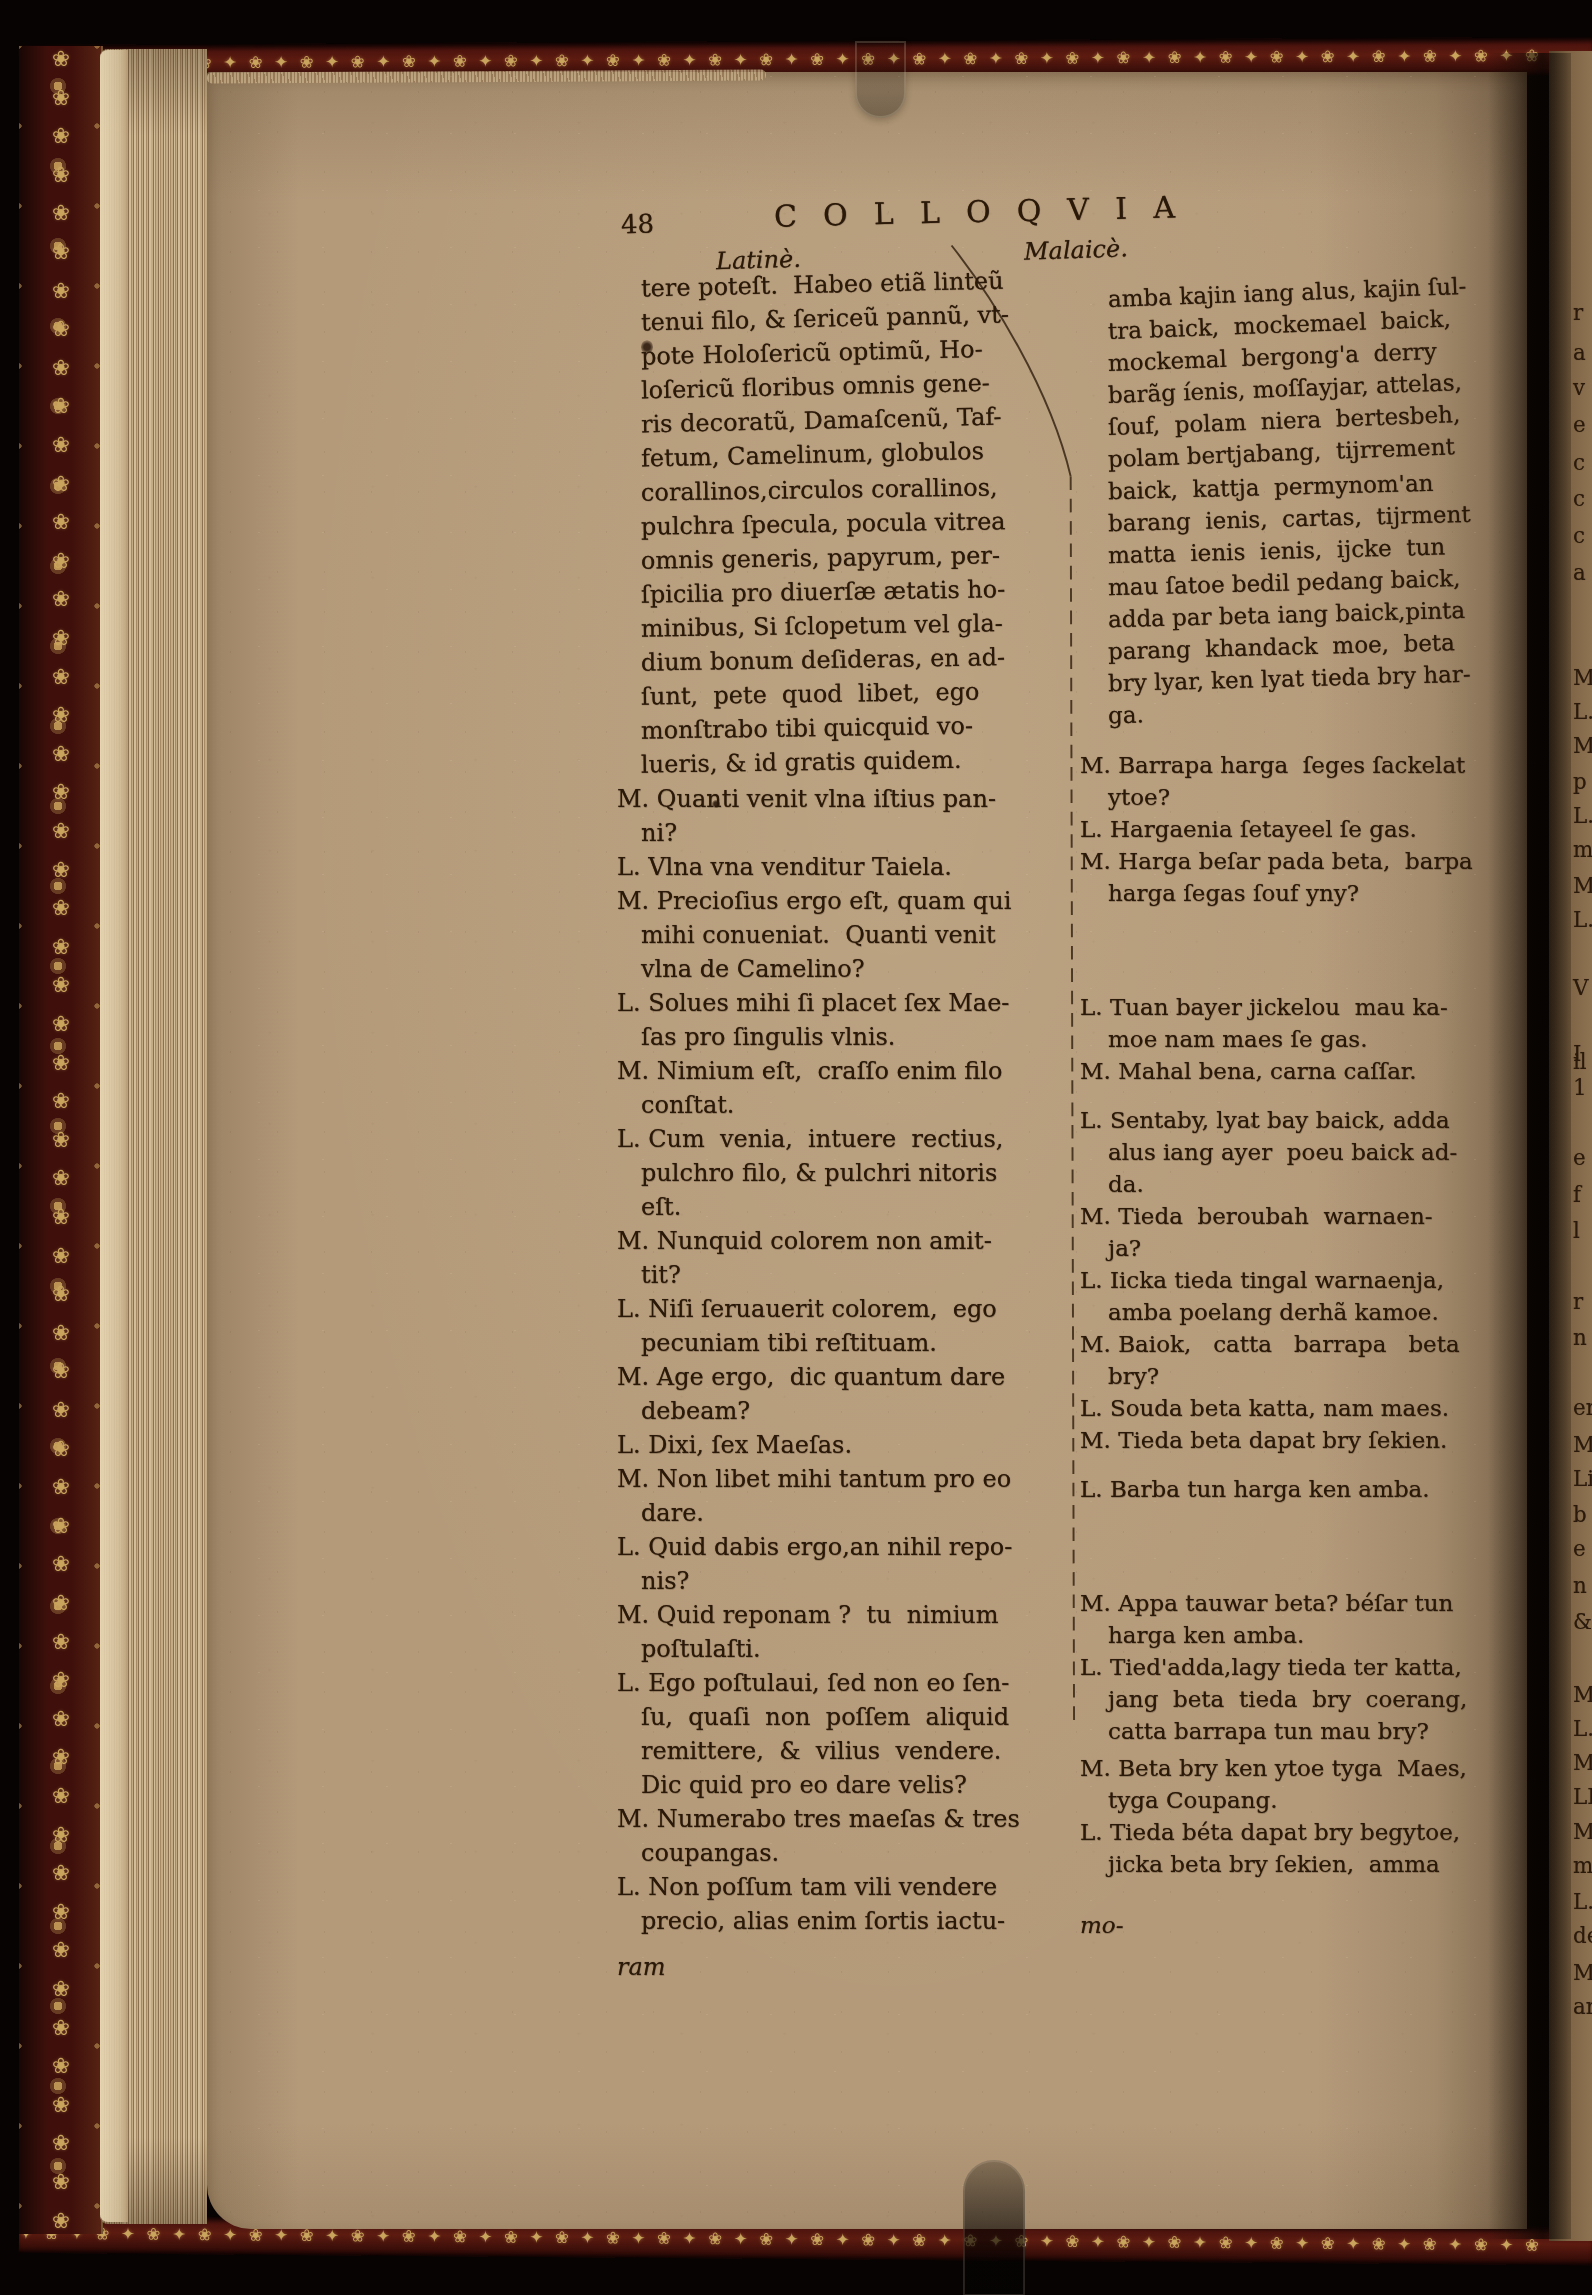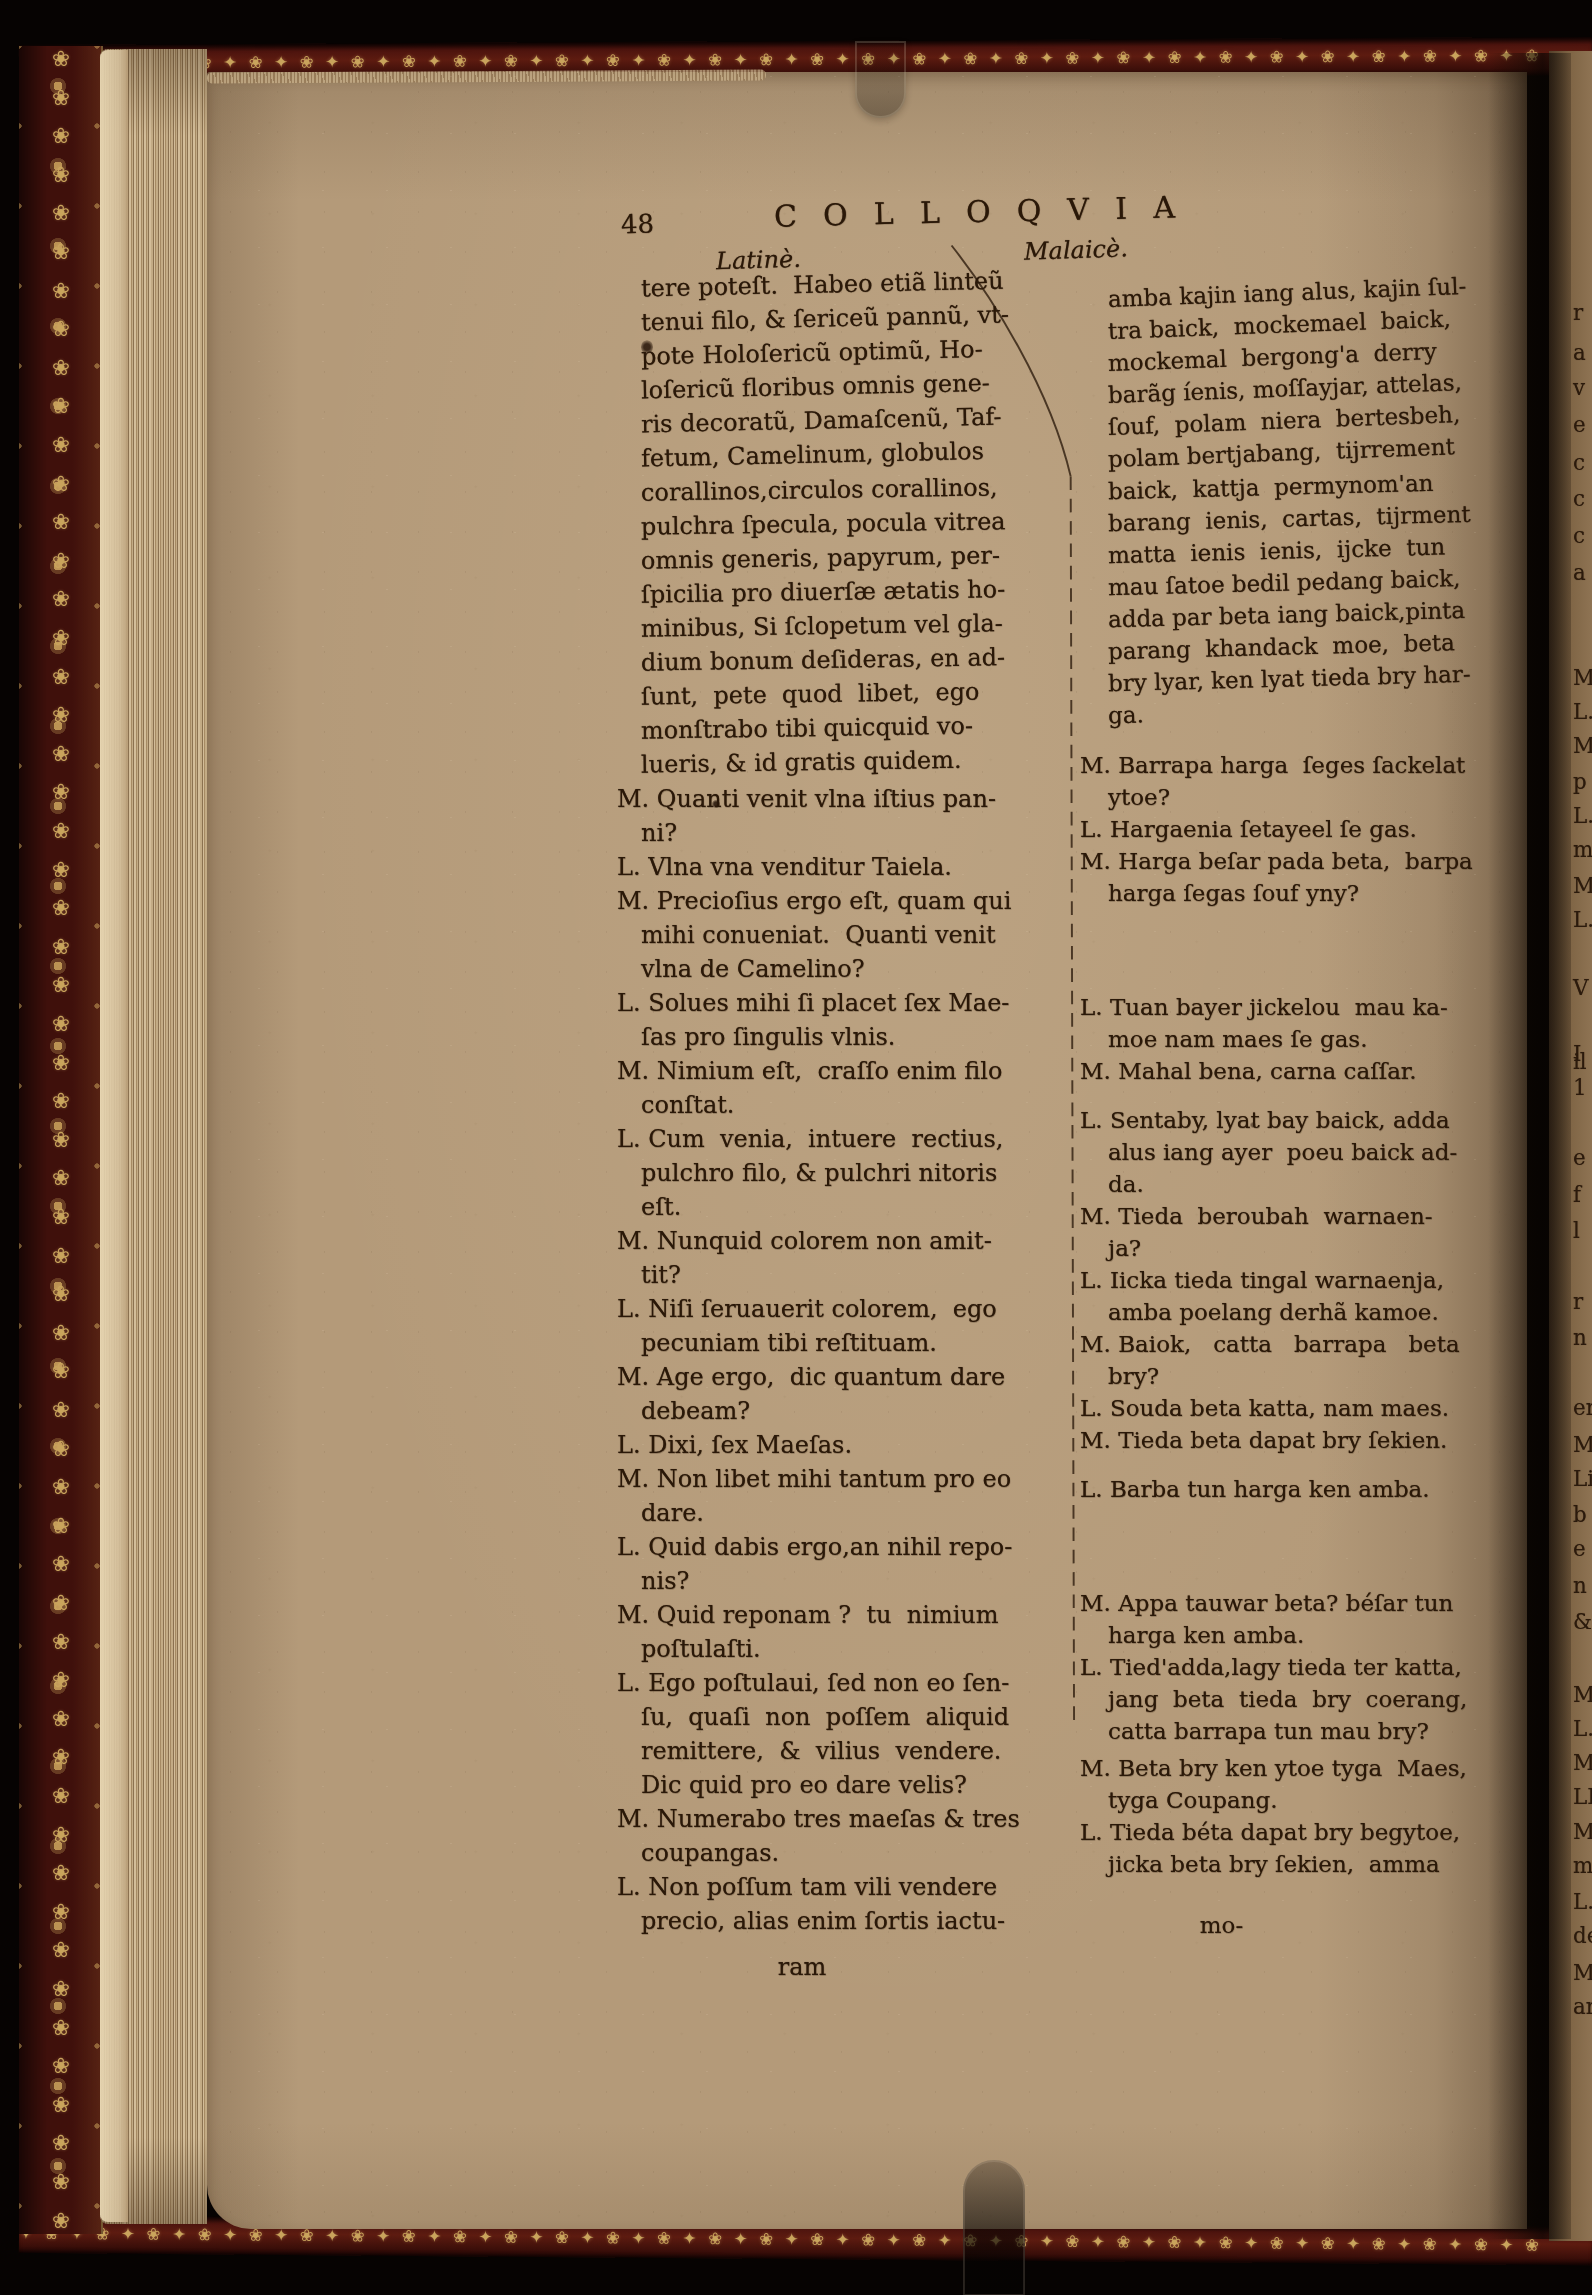--- a/index.html
+++ b/index.html
@@ -85,21 +85,21 @@
   .latin-col{left:617px;top:272px;width:428px;font-size:24px;}
   .malay-col{left:1080px;top:284px;width:434px;font-size:23px;}
   .line{white-space:pre;}
   .latin-col .line{height:34px;line-height:34px;}
   .malay-col .line{height:32px;line-height:32px;}
   .latin-col .line.in{padding-left:24px;}
   .malay-col .line.in{padding-left:28px;}
   .line.g1{height:17px;}
   .line.g2{height:82px;}
   .line.g3{height:4.9px;}
-  .line.cw{text-align:center;}
+  .line.cw{text-align:left;font-style:italic;}
   .latin-col .line.cw{padding-right:58px;margin-top:12px;}
   .malay-col .line.cw{padding-right:151px;margin-top:29px;}
   .latin-col .line:nth-child(-n+15){transform:rotate(-0.85deg);transform-origin:0 50%;}
   .latin-col .line:nth-child(-n+6){transform:rotate(-1.25deg);transform-origin:0 50%;}
   .malay-col .line:nth-child(-n+14){transform:rotate(-1.5deg);transform-origin:0 50%;}
   .malay-col .line:nth-child(-n+6){transform:rotate(-2.1deg);transform-origin:0 50%;}
   .divider-svg{position:absolute;left:0;top:0;pointer-events:none;}
   
   .facing{
     position:absolute;left:1549px;top:51px;width:44px;height:2190px;

